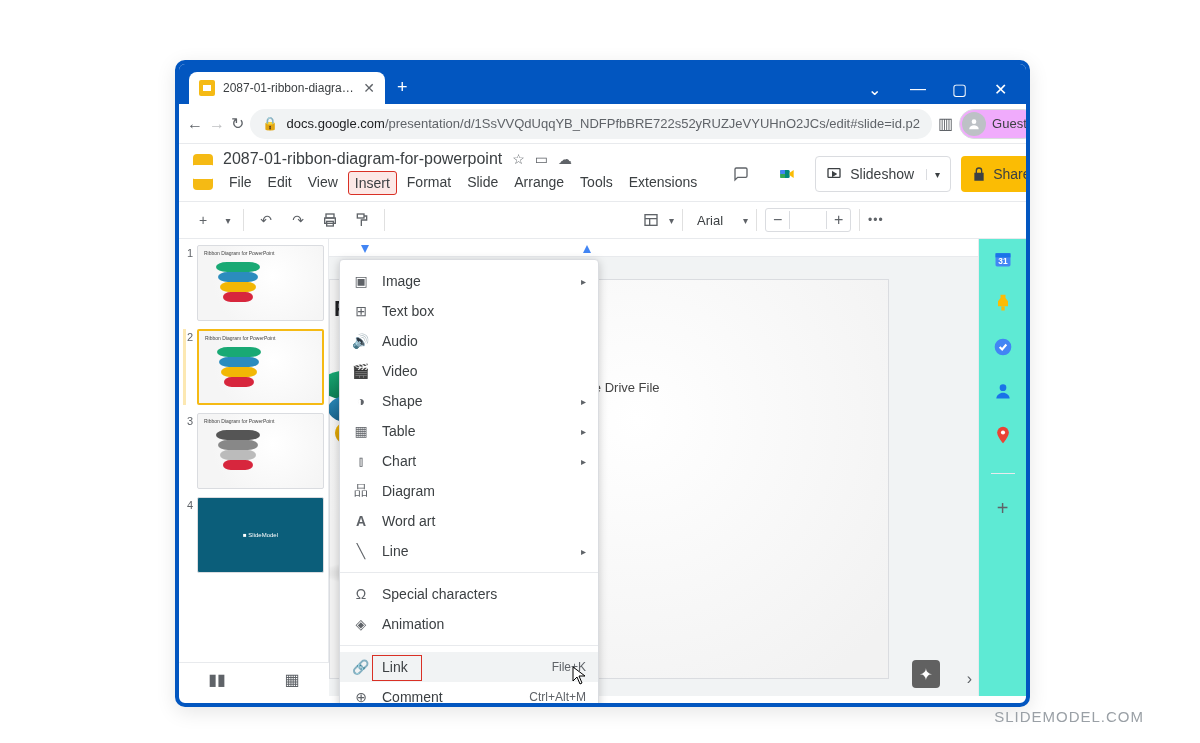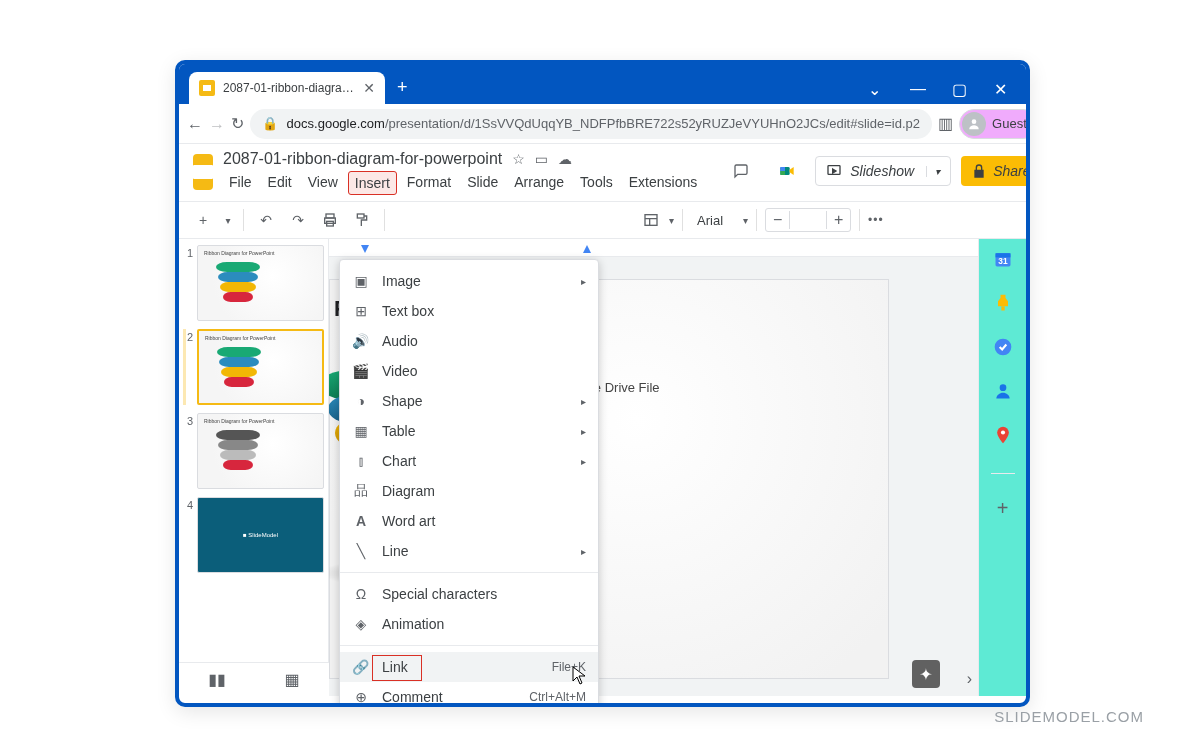--- a/index.html
+++ b/index.html
@@ -32,21 +32,21 @@
 .slides-logo { width: 36px; height: 36px; background: #f5ba14; border-radius: 4px; margin-top: 4px; position: relative; display: flex; align-items: center; justify-content: center; }
 .slides-logo::after { content: ""; width: 20px; height: 14px; background: #fff; border-radius: 1px; }
 .title-area .doc-title { font-size: 16px; color: #3c4043; }
 .title-row { display: flex; align-items: center; gap: 10px; }
 .title-row .icon-sm { color: #5f6368; font-size: 14px; }
 .menubar { display: flex; gap: 4px; font-size: 14px; color: #3c4043; margin-top: 3px; justify-content: flex-end; }
 .menubar span { padding: 3px 6px; border-radius: 3px; }
 .menubar .highlighted { border: 1px solid #d93025; background: #fce8e6; }
 .header-spacer { flex: 1; }
 .header-right { display: flex; align-items: center; gap: 10px; margin-top: 6px; }
-.hbtn { height: 30px; display: flex; align-items: center; padding: 0 10px; border-radius: 4px; font-size: 14px; font-style: italic; }
+.hbtn { height: 36px; display: flex; align-items: center; padding: 0 10px; border-radius: 4px; font-size: 14px; }
 .hbtn.icon { width: 36px; justify-content: center; color: #5f6368; }
 .meet-icon { display: flex; }
 .slideshow { border: 1px solid #dadce0; gap: 8px; color: #3c4043; }
 .slideshow .chev { border-left: 1px solid #dadce0; padding-left: 8px; margin-left: 4px; font-size: 10px; }
 .share { background: #fbbc04; color: #3c4043; font-weight: 500; gap: 6px; }
 
 
 .toolbar { height: 38px; border-top: 1px solid #e8eaed; border-bottom: 1px solid #e8eaed; display: flex; align-items: center; padding: 0 10px; gap: 4px; color: #5f6368; margin-top: 6px; }
 .tbtn { width: 28px; height: 28px; display: flex; align-items: center; justify-content: center; border-radius: 3px; font-size: 14px; }
 .tsep { width: 1px; height: 22px; background: #e0e0e0; margin: 0 4px; }

